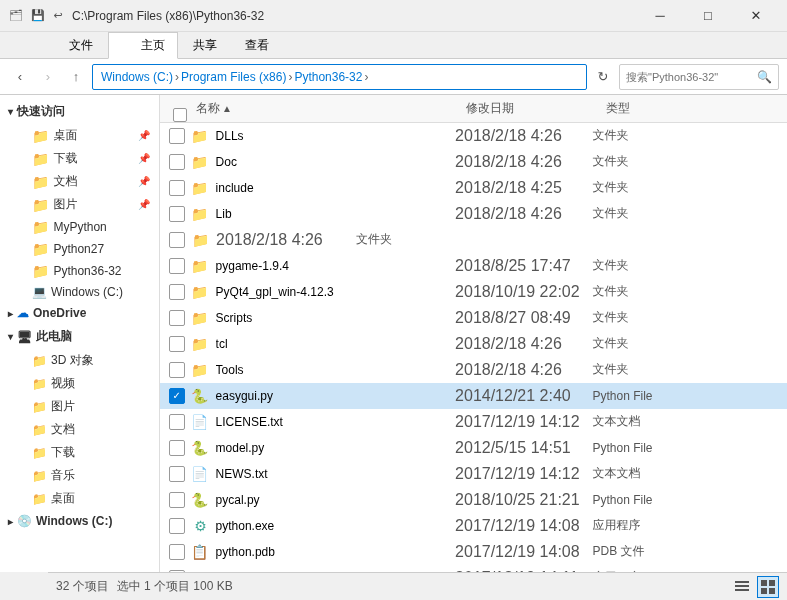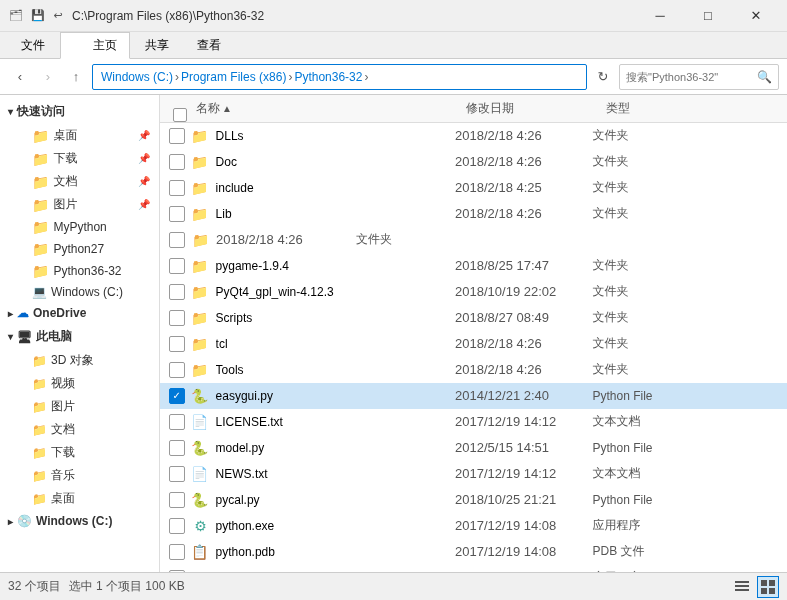--- a/index.html
+++ b/index.html
@@ -64,20 +64,21 @@
 
     
     .ribbon {
       background: #f0f0f0;
       border-bottom: 1px solid #ccc;
     }
     .ribbon-tabs {
       display: flex;
       padding: 0 8px;
       gap: 2px;
+      margin-left: 48px;
     }
     .ribbon-tab {
       padding: 4px 12px;
       font-size: 12px;
       cursor: pointer;
       border: 1px solid transparent;
       border-bottom: none;
       background: transparent;
     }
     .ribbon-tab.active {
@@ -285,21 +286,21 @@
     .file-name {
       width: 244px;
       font-size: 12px;
       color: #000000;
       white-space: nowrap;
       overflow: hidden;
       text-overflow: ellipsis;
     }
     .file-date {
       width: 140px;
-      font-size: 13px;
+      font-size: 16px;
       color: #555;
       white-space: nowrap;
     }
     .file-type {
       width: 110px;
       font-size: 12px;
       color: #555;
       white-space: nowrap;
     }
     .file-size {
@@ -314,20 +315,21 @@
     .status-bar {
       background: #f0f0f0;
       border-top: 1px solid #ccc;
       height: 28px;
       display: flex;
       align-items: center;
       padding: 0 8px;
       gap: 8px;
       font-size: 12px;
       color: #555;
+      margin-left: 48px;
     }
     .status-bar-right {
       margin-left: auto;
       display: flex;
       gap: 4px;
     }
     .view-btn {
       width: 22px;
       height: 22px;
       display: flex;

